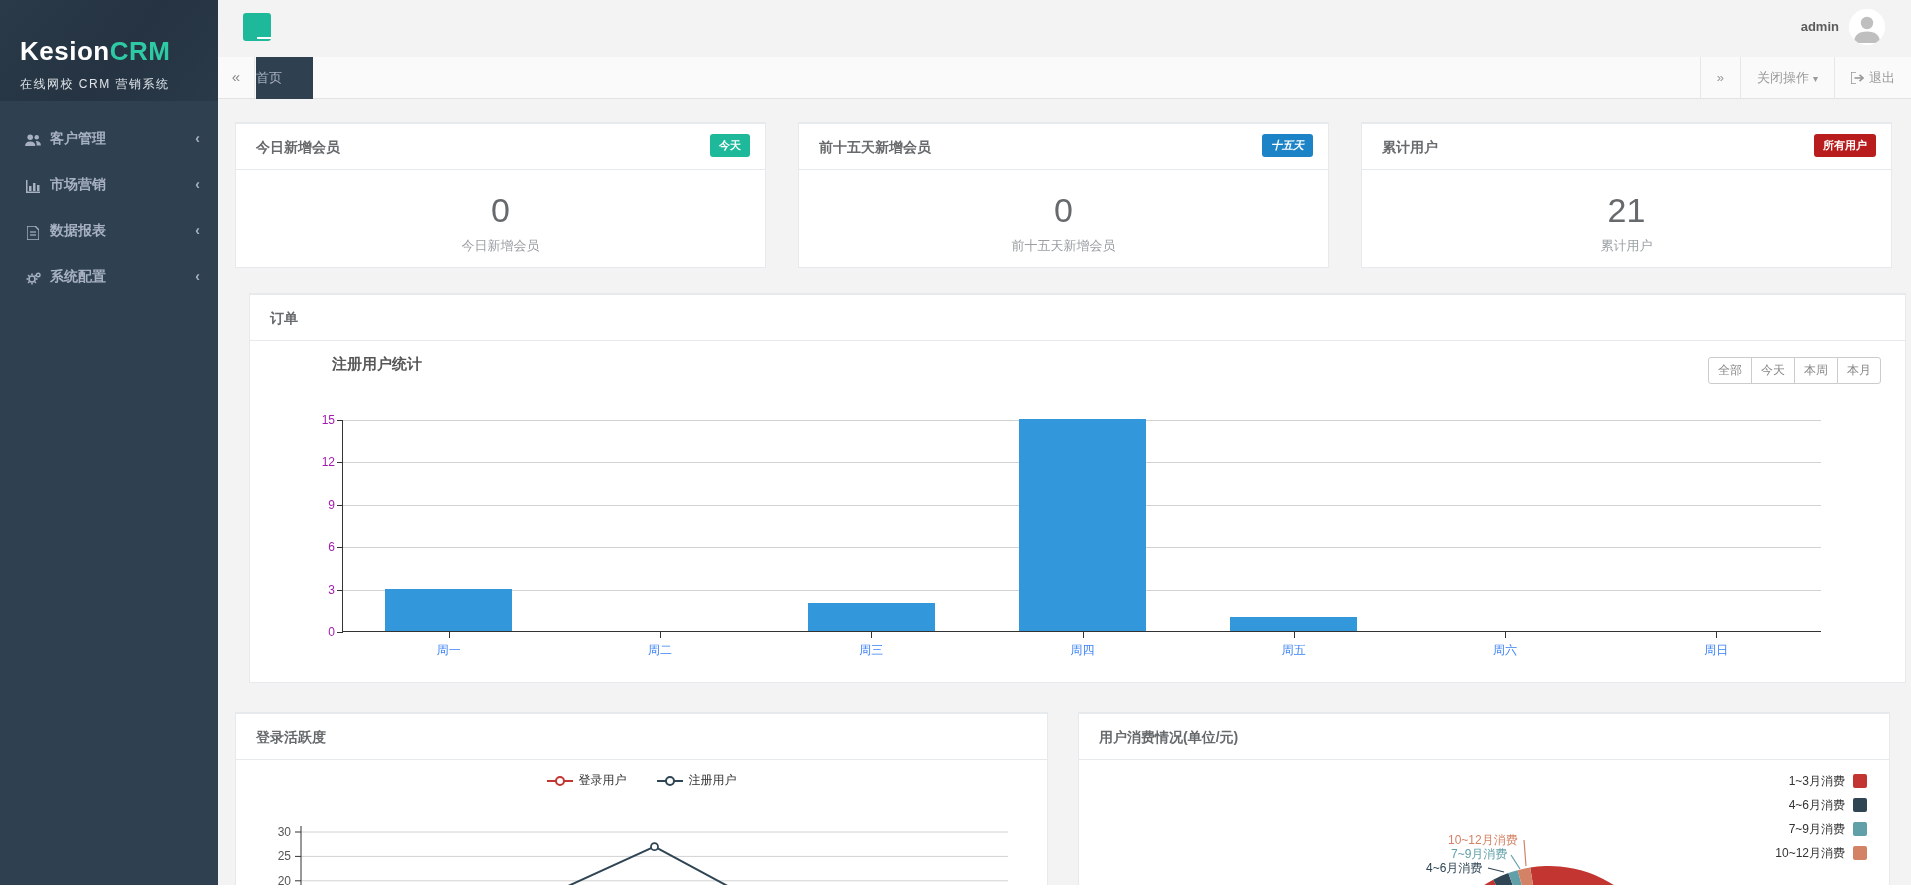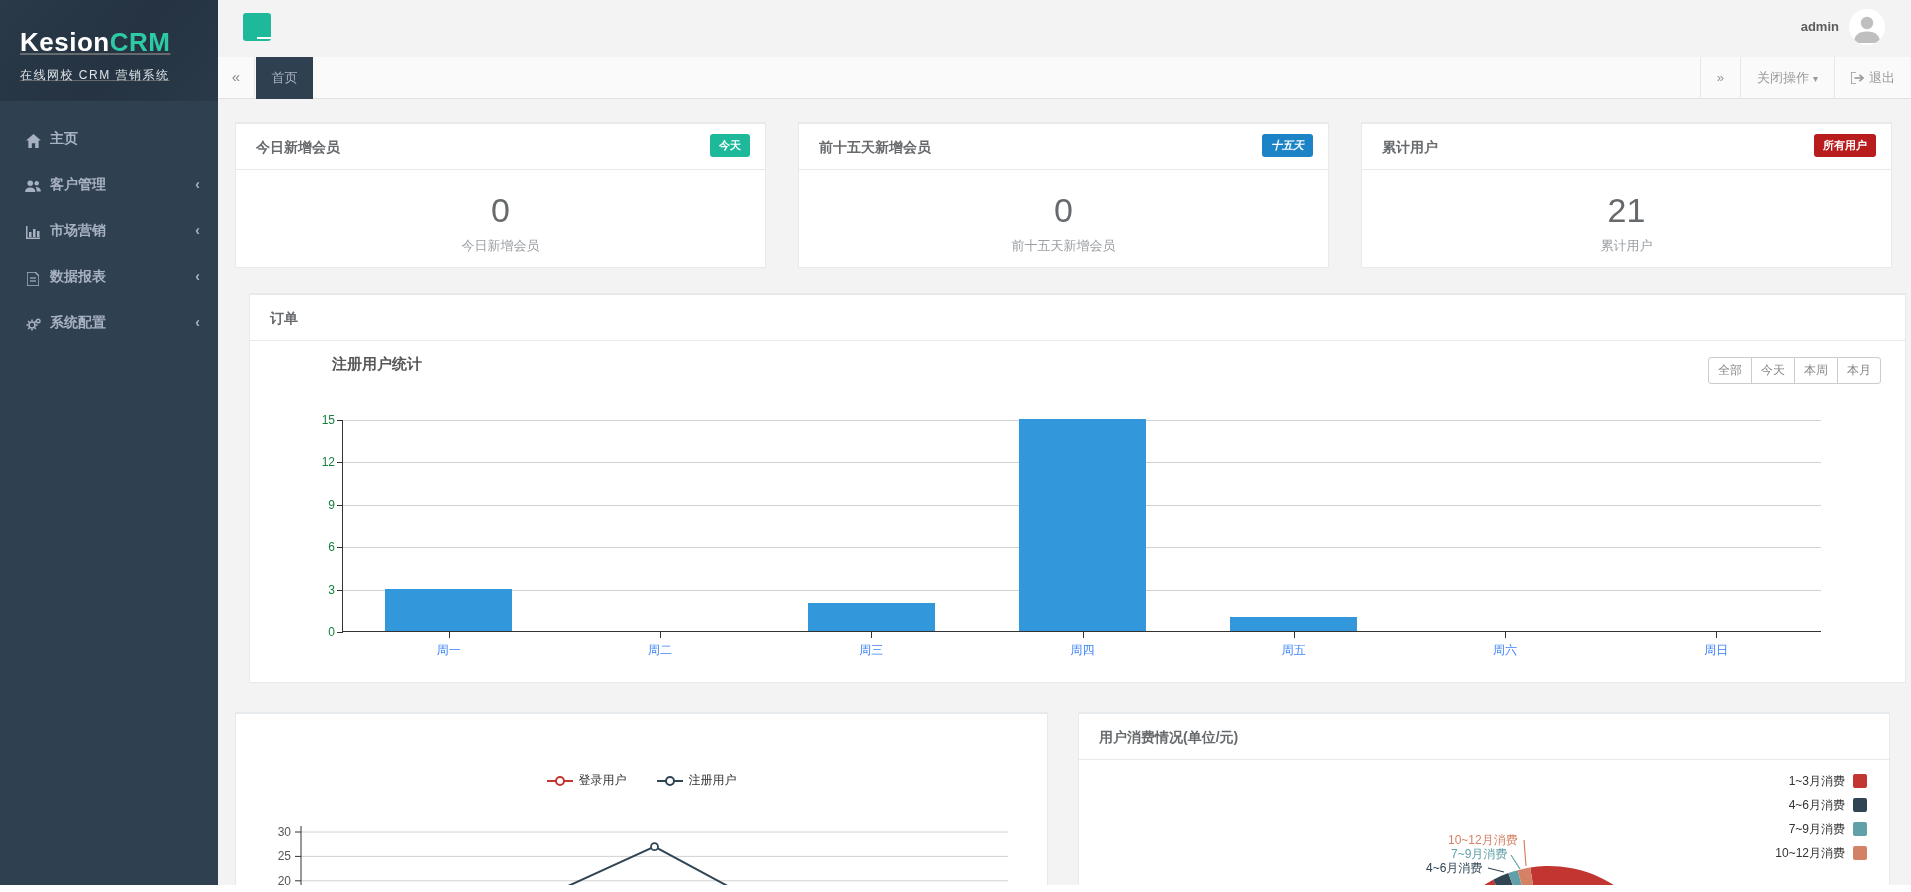--- a/index.html
+++ b/index.html
@@ -1,42 +1,42 @@
 <!DOCTYPE html>
 <html><head>
 <meta charset="utf-8">
 <style>
   * { margin:0; padding:0; box-sizing:border-box; }
   html,body { width:1911px; height:892px; overflow:hidden; }
   body { position:relative; background:#f3f3f4; font-family:"Liberation Sans","DejaVu Sans",sans-serif; color:#676a6c; }
 
   
   .sidebar { position:absolute; left:0; top:0; width:218px; height:885px; background:#2f4050; }
-  .logo-block { height:101px; background:linear-gradient(130deg,#2a3a49 0%,#253342 55%,#2a3a49 100%); padding:27px 20px 0 20px;text-decoration:underline; }
+  .logo-block { height:101px; background:linear-gradient(130deg,#2a3a49 0%,#253342 55%,#2a3a49 100%); padding:36px 20px 0 20px; }
   .logo { font-size:26px; font-weight:bold; letter-spacing:0.5px; }
   .logo .lp { color:#ffffff; }
   .logo .la { }
   .logo-sub { margin-top:9px; font-size:12px; color:#dfe4e8; letter-spacing:1.5px; }
   .nav-item { position:relative; height:46px; line-height:46px; padding-left:24px; color:#a7b1c2; font-size:14px; font-weight:600; cursor:pointer; }
   .nav-icon { display:inline-block; width:18px; margin-right:8px; vertical-align:middle; text-align:center; }
   .nav-icon svg { vertical-align:middle; }
   .nav-caret { position:absolute; right:18px; top:0; font-size:14px; color:#a7b1c2; }
   .nav-list { margin-top:14px; }
 
   
   .topbar { position:absolute; left:218px; top:0; right:0; height:57px; background:#f3f3f4; }
   .hamburger-btn { position:absolute; left:25px; top:13px; width:28px; height:28px; border-radius:3px; border:none; cursor:pointer; }
   .hamburger-btn .bar { width:14px; height:2px; background:#fff; margin:2.5px auto; }
   .admin-name { position:absolute; right:72px; top:19px; font-size:13px; font-weight:bold; color:#5b5b5b; cursor:pointer; }
   .avatar { position:absolute; right:26px; top:9px; width:36px; height:36px; border-radius:50%; background:#ffffff; overflow:hidden; cursor:pointer; }
 
   
   .tabbar { position:absolute; left:218px; top:57px; right:0; height:42px; background:#fafafa; border-bottom:1px solid #e3e3e3; }
   .tab-collapse-left { position:absolute; left:0; top:0; width:37px; height:42px; line-height:40px; text-align:center; color:#888; font-size:15px; border-right:1px solid #e7e7e7; cursor:pointer; }
-  .tab-active { position:absolute; left:38px; top:0; width:57px; height:42px; line-height:42px; text-align:center; background:#2f4050; color:#a7b1c2; font-size:13px; cursor:pointer; }
+  .tab-active { position:absolute; left:38px; top:0; width:57px; height:42px; line-height:42px; background:#2f4050; color:#a7b1c2; font-size:13px; cursor:pointer; }
   .tab-right { position:absolute; right:0; top:0; height:42px; display:flex; }
   .tab-cell { height:42px; line-height:42px; padding:0 16px; color:#999; font-size:13px; border-left:1px solid #e7e7e7; cursor:pointer; white-space:nowrap; }
   .tab-cell .caret { font-size:10px; margin-left:4px; }
   .logout-glyph { display:inline-block; margin-right:5px; vertical-align:-2px; }
 
   
   .panel { position:absolute; background:#fff; border:1px solid #e7eaec; border-top:2px solid #e7eaec; }
   .panel-header { position:relative; padding:14px 20px 12px 20px; border-bottom:1px solid #e7eaec; }
   .panel-title { font-size:14px; font-weight:bold; color:#676a6c; display:inline-block; }
   .badge { position:absolute; right:15px; top:10px; color:#fff; font-size:11px; font-weight:bold; padding:4px 9px; border-radius:3px; }
@@ -46,21 +46,21 @@
 
   
   #order-panel { left:249px; top:293px; width:1657px; height:390px;text-decoration:underline; }
   .chart-title { position:absolute; left:82px; top:60px; font-size:15px; font-weight:bold; color:#575757; }
   .filter-group { position:absolute; right:24px; top:62px; display:flex; }
   .filter-btn { background:#fff; border:1px solid #ccc; color:#888; font-size:12px; padding:4px 9px; margin-left:-1px; cursor:pointer; font-family:inherit; }
   .filter-btn:first-child { border-radius:3px 0 0 3px; }
   .filter-btn:last-child { border-radius:0 3px 3px 0; }
   #bar-plot { position:absolute; left:92px; top:125px; width:1479px; height:212px; border-left:1px solid #333; border-bottom:1px solid #333; }
   .grid-h { position:absolute; left:0; right:0; height:1px; background:#d2d2d2; }
-  .ytick-label { position:absolute; left:-44px; width:36px; text-align:right; font-size:12px; color:#15803d; }
+  .ytick-label { position:absolute; left:-44px; width:36px; text-align:right; font-size:12px; color:#a21caf; }
   .ytick-mark { position:absolute; left:-6px; width:6px; border-top:1px solid #333; }
   .xtick-mark { position:absolute; top:212px; height:6px; border-left:1px solid #333; }
   .xtick-label { position:absolute; top:222px; text-align:center; font-size:12px; color:#3b82f6; }
   .bar { position:absolute; bottom:0; }
 
   
   #login-panel { left:235px; top:712px; width:813px; height:250px; }
   #consume-panel { left:1078px; top:712px; width:812px; height:250px; }
   .line-legend { position:absolute; left:0; right:0; top:58px; display:flex; justify-content:center; gap:30px; }
   .legend-item { display:flex; align-items:center; font-size:12px; color:#333; cursor:pointer; }
@@ -80,27 +80,20 @@
 <body>
 
 <div class="sidebar">
   <div class="logo-block">
     <div class="logo">
       <span class="lp">Kesion</span><span class="la" style="color: rgb(46, 202, 164);">CRM</span>
     </div>
     <div class="logo-sub">在线网校 CRM 营销系统</div>
   </div>
   <div class="nav-list">
-    <div class="nav-item">
-      <span class="nav-icon">
-        <svg width="15" height="14" viewBox="0 0 16 15">
-            <path d="M8 0 L16 7 L13.5 7 L13.5 15 L9.8 15 L9.8 10 L6.2 10 L6.2 15 L2.5 15 L2.5 7 L0 7 Z" fill="#a7b1c2"></path>
-          </svg>
-      </span><span>主页</span>
-    </div>
     <div class="nav-item">
       <span class="nav-icon">
         <svg width="16" height="13" viewBox="0 0 17 14">
             <circle cx="5.5" cy="3.5" r="3" fill="#a7b1c2"></circle>
             <path d="M0 13 Q0 8 5.5 8 Q11 8 11 13 Z" fill="#a7b1c2"></path>
             <circle cx="12.5" cy="3.5" r="2.4" fill="#a7b1c2"></circle>
             <path d="M11.5 7.6 Q17 7.6 17 12.5 L12.5 12.5 Q12.6 9.4 11.5 7.6 Z" fill="#a7b1c2"></path>
           </svg>
       </span><span>客户管理</span>
       <span class="nav-caret">‹</span>
@@ -252,20 +245,23 @@
       <div class="xtick-mark" style="left: 950.786px;"></div>
       <div class="xtick-label" style="left: 845.143px; width: 211.286px;">周五</div>
       <div class="xtick-mark" style="left: 1162.07px;"></div>
       <div class="xtick-label" style="left: 1056.43px; width: 211.286px;">周六</div>
       <div class="xtick-mark" style="left: 1373.36px;"></div>
       <div class="xtick-label" style="left: 1267.71px; width: 211.286px;">周日</div>
     </div>
 </div>
 
 <div class="panel" id="login-panel">
+  <div class="panel-header">
+    <span class="panel-title">登录活跃度</span>
+  </div>
   <div class="line-legend">
     <div class="legend-item">
       <span class="legend-marker">
         <span class="lm-line" style="background-color: rgb(194, 53, 49);"></span>
         <span class="lm-circle" style="border-color: rgb(194, 53, 49);"></span>
       </span>
       <span>登录用户</span>
     </div>
     <div class="legend-item">
       <span class="legend-marker">

